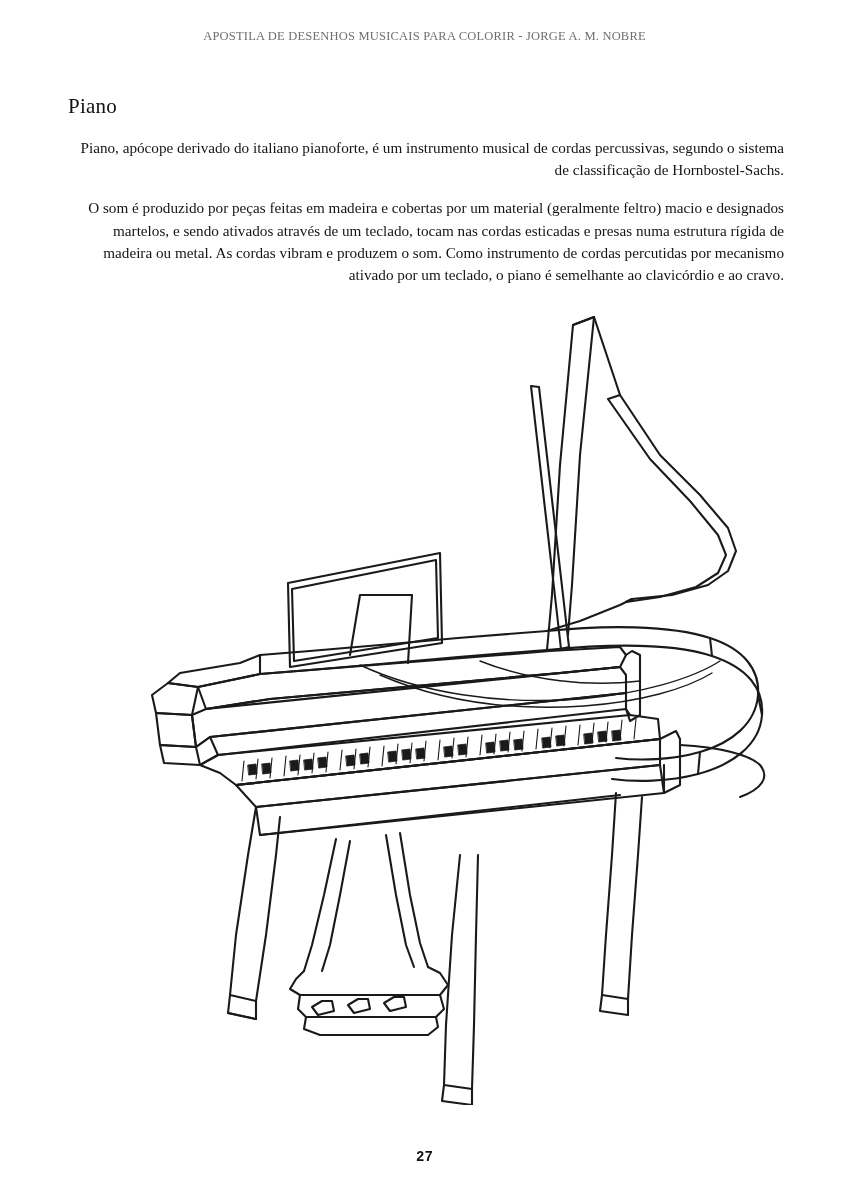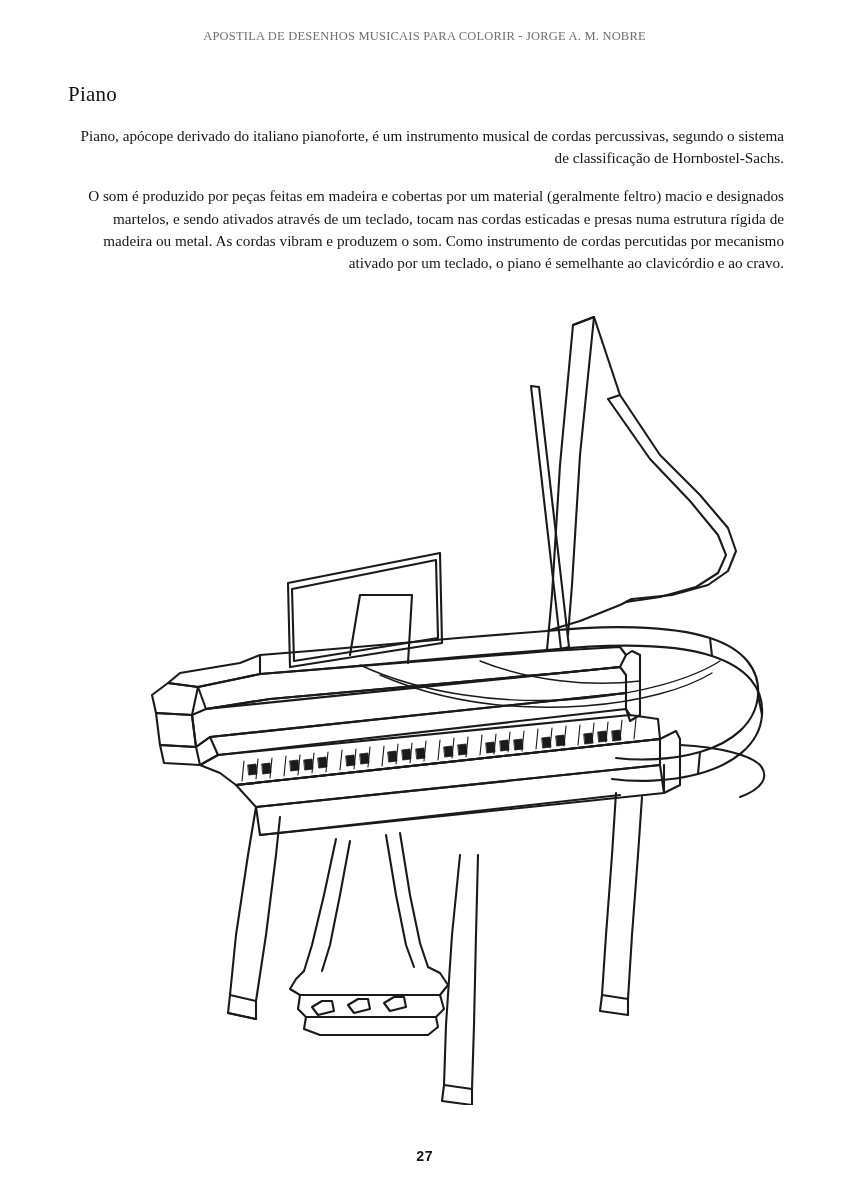--- a/index.html
+++ b/index.html
@@ -36,21 +36,21 @@
     margin-top: 8px;
   }
   .running-head .book-title {
     font-variant: small-caps;
     text-transform: uppercase;
     font-size: 12.5px;
   }
   .content {
     position: absolute;
     left: 68px;
-    top: 82px;
+    top: 94px;
     width: 716px;
   }
   h1.section-title {
     font-family: "Liberation Serif", serif;
     font-size: 21px;
     font-weight: normal;
     margin: 0 0 18px 0;
     color: #111;
     letter-spacing: 0.2px;
   }

